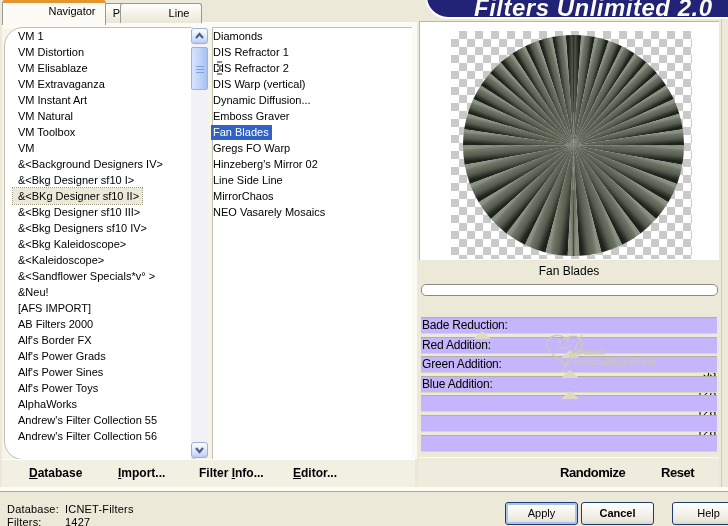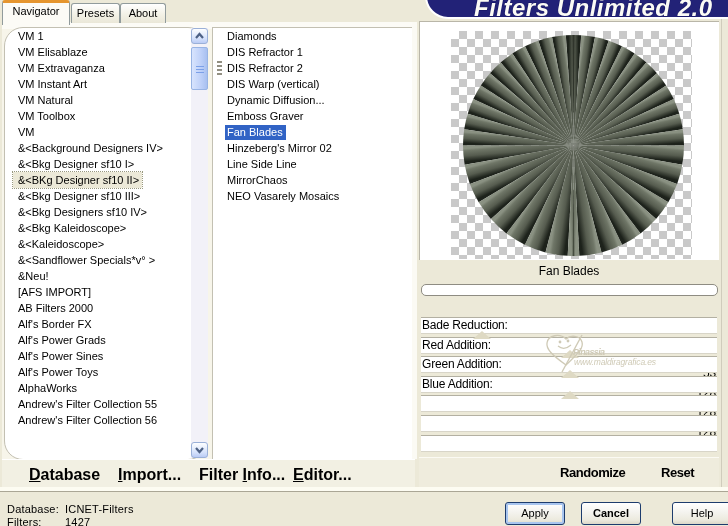--- a/index.html
+++ b/index.html
@@ -3,89 +3,90 @@
 <meta charset="utf-8">
 <style>
 html,body{margin:0;padding:0;}
 body{width:728px;height:526px;overflow:hidden;font-family:"Liberation Sans",sans-serif;background:#ece9d8;}
 #root{position:relative;width:728px;height:526px;background:#ece9d8;font-size:11px;color:#000;}
 .abs{position:absolute;}
 
 #page{left:2px;top:22px;width:413px;height:466px;background:#f7f5ea;}
 #pagetop{left:2px;top:22px;width:413px;height:7px;background:#fcfbf6;}
 
-.tab{top:3px;height:19px;background:linear-gradient(#ffffff,#f2f0e4 60%,#eae7d8);border:1px solid #919b9c;border-bottom:none;border-radius:3px 3px 0 0;text-align:center;line-height:18px;}
+.tab{top:3px;height:19px;background:linear-gradient(#ffffff,#f2f0e4 60%,#eae7d8);border:1px solid #919b9c;border-bottom:none;border-radius:3px 3px 0 0;text-align:center;line-height:18px;padding-left:36px;}
 #tab1{left:2px;top:0;height:22px;width:66px;background:#fcfbf6;border:1px solid #919b9c;border-bottom:none;border-top:3px solid #e5952e;border-radius:3px 3px 0 0;line-height:17px;}
 #tab2{left:71px;width:47px;}
 #tab3{left:120px;width:44px;}
 
 #banner{left:424px;top:0;}
 
 .list{background:#fff;border:1px solid #c3c0b2;}
 #list1{left:4px;top:27px;width:201px;height:431px;border-radius:19px;}
 #list1 .it{height:16px;line-height:16px;padding-left:13px;white-space:pre;}
 #list2{left:212px;top:27px;width:200px;height:431px;}
-#list2 .it{height:16px;line-height:16px;padding-left:14px;white-space:pre;}
+#list2 .it{height:16px;line-height:16px;white-space:pre;}
 .selgrey{background:#ece9d8;outline:1px dotted #99997f;padding:0 3px 0 5px;margin-left:-5px;display:inline-block;height:16px;line-height:16px;}
 .selblue{background:#3163c5;color:#fff;padding:0 3px 0 2px;margin-left:-2px;display:inline-block;height:15px;line-height:15px;}
 
 #sbar{left:191px;top:28px;width:17px;height:430px;background:#f2f1f8;}
 .sbtn{left:0;width:17px;height:16px;background:linear-gradient(#fdfeff,#d3e0fb 70%,#bacbf5);border:1px solid #9ab0d8;border-radius:3px;box-sizing:border-box;}
 #sthumb{left:0;top:19px;width:17px;height:43px;background:linear-gradient(90deg,#d8e4fd,#c0d2f9 55%,#a8c0f0);border:1px solid #98b4e4;border-radius:2px;box-sizing:border-box;}
 .gripline{left:4px;width:8px;height:1px;background:#7ba0e8;}
 
 .gdot{left:217px;width:5px;height:2px;background:#928f82;z-index:6;}
 
 #gapR{left:412px;top:22px;width:7px;height:437px;background:#fbfaf4;}
 #rpanel{left:417px;top:19px;width:304px;height:470px;background:#ece9d8;border-right:1px solid #d0ccbc;}
 #preview{left:419px;top:21px;width:300px;height:239px;background:#fff;border-top:1px solid #b9b6a8;border-left:1px solid #b9b6a8;box-sizing:border-box;}
 #checker{left:451px;top:31px;width:241px;height:228px;background-color:#fff;background-image:linear-gradient(45deg,#c9c9c9 25%,transparent 25%,transparent 75%,#c9c9c9 75%),linear-gradient(45deg,#c9c9c9 25%,transparent 25%,transparent 75%,#c9c9c9 75%);background-position:0 0,8px 8px;background-size:16px 16px;}
 #fan{left:463px;top:35px;width:221px;height:221px;}
 #fanlabel{left:419px;top:260px;width:300px;height:24px;text-align:center;font-size:12px;line-height:22px;}
 #pbar{left:421px;top:284px;width:297px;height:12px;background:#fff;border:1px solid #8e8c82;border-radius:5px;box-sizing:border-box;}
 
-.srow{left:421px;width:296px;height:17px;background:#ffffff;border-top:1px solid #b3b0a2;border-bottom:1px solid #d8d5c8;box-sizing:border-box;font-size:12px;line-height:15px;letter-spacing:-0.2px;}
+.srow{left:421px;width:296px;height:17px;background:#c4b5fd;border-top:1px solid #b3b0a2;border-bottom:1px solid #d8d5c8;box-sizing:border-box;font-size:12px;line-height:15px;letter-spacing:-0.2px;}
 .srow .lab{position:absolute;left:1px;top:0;}
 .srow .val{position:absolute;right:1px;top:0;margin-top:48px;}
 .thumbtri{width:0;height:0;border-left:9px solid transparent;border-right:9px solid transparent;border-bottom:8px solid #ded9c3;}
 
 #wmark{left:540px;top:332px;width:130px;height:40px;color:#b3ae9c;}
 
-#lfoot{left:2px;top:459px;width:413px;height:28px;background:#f2f0e3;border-top:1px solid #fff;font-weight:bold;font-size:16px;}
+#lfoot{left:2px;top:459px;width:413px;height:28px;background:#f2f0e3;border-top:1px solid #fff;font-weight:bold;font-size:12px;}
 #rfoot{left:419px;top:457px;width:300px;height:30px;background:#efecdd;border-top:1px solid #fbfaf3;font-weight:bold;font-size:13px;letter-spacing:-0.45px;}
 .ftxt{top:6px;}
 
 #groove1{left:0;top:487px;width:728px;height:4px;background:#fdfcf2;}
 #groove2{left:0;top:491px;width:728px;height:1px;background:#aaa695;}
 
 .stat{font-size:11px;letter-spacing:0.2px;}
 
-.xpbtn{top:502px;width:60px;height:23px;background:linear-gradient(#ffffff,#f4f3ee 45%,#eceade 80%,#dcd8c8);border:1px solid #1d3c6d;border-radius:3px;box-sizing:border-box;text-align:center;line-height:20px;font-size:11px;}
+.xpbtn{top:502px;width:73px;height:23px;background:linear-gradient(#ffffff,#f4f3ee 45%,#eceade 80%,#dcd8c8);border:1px solid #1d3c6d;border-radius:3px;box-sizing:border-box;text-align:center;line-height:20px;font-size:11px;}
 #apply{left:505px;box-shadow:inset 0 0 0 2px #a8c5ef;}
 #cancel{left:581px;font-weight:bold;}
 #help{left:672px;}
 u{text-decoration:underline;}
 </style>
 </head>
 <body>
 <div id="root">
   <div class="abs" id="page"></div>
   <div class="abs" id="pagetop"></div>
 
   <div class="abs tab" id="tab2">Presets</div>
-  <div class="abs tab" id="tab3">About</div>
+  <div class="abs tab" id="tab3">Line</div>
   <div class="abs tab" id="tab1">Navigator</div>
 
   <svg class="abs" id="banner" width="304" height="20" viewBox="0 0 304 20">
     <rect x="2" y="-26" width="420" height="44" rx="22" fill="#222277" stroke="#ffffff" stroke-width="2"></rect>
     <text x="50" y="15.5" textLength="238" font-family="Liberation Sans" font-size="24" font-weight="bold" font-style="italic" fill="#fbfbf5" stroke="#141460" stroke-width="0.8" paint-order="stroke">Filters Unlimited 2.0</text>
   </svg>
 
   <div class="abs list" id="list1">
     <div class="it">VM 1</div>
+    <div class="it">VM Distortion</div>
     <div class="it">VM Elisablaze</div>
     <div class="it">VM Extravaganza</div>
     <div class="it">VM Instant Art</div>
     <div class="it">VM Natural</div>
     <div class="it">VM Toolbox</div>
     <div class="it">VM</div>
     <div class="it">&amp;&lt;Background Designers IV&gt;</div>
     <div class="it">&amp;&lt;Bkg Designer sf10 I&gt;</div>
     <div class="it"><span class="selgrey">&amp;&lt;BKg Designer sf10 II&gt;</span></div>
     <div class="it">&amp;&lt;Bkg Designer sf10 III&gt;</div>
@@ -129,20 +130,21 @@
   <div class="abs gdot" style="top:73px;"></div>
 
   <div class="abs list" id="list2">
     <div class="it">Diamonds</div>
     <div class="it">DIS Refractor 1</div>
     <div class="it">DIS Refractor 2</div>
     <div class="it">DIS Warp (vertical)</div>
     <div class="it">Dynamic Diffusion...</div>
     <div class="it">Emboss Graver</div>
     <div class="it"><span class="selblue">Fan Blades</span></div>
+    <div class="it">Gregs FO Warp</div>
     <div class="it">Hinzeberg's Mirror 02</div>
     <div class="it">Line Side Line</div>
     <div class="it">MirrorChaos</div>
     <div class="it">NEO Vasarely Mosaics</div>
   </div>
 
   <div class="abs" id="gapR"></div>
   <div class="abs" id="rpanel"></div>
   <div class="abs" id="preview"></div>
   <div class="abs" id="checker"></div>

